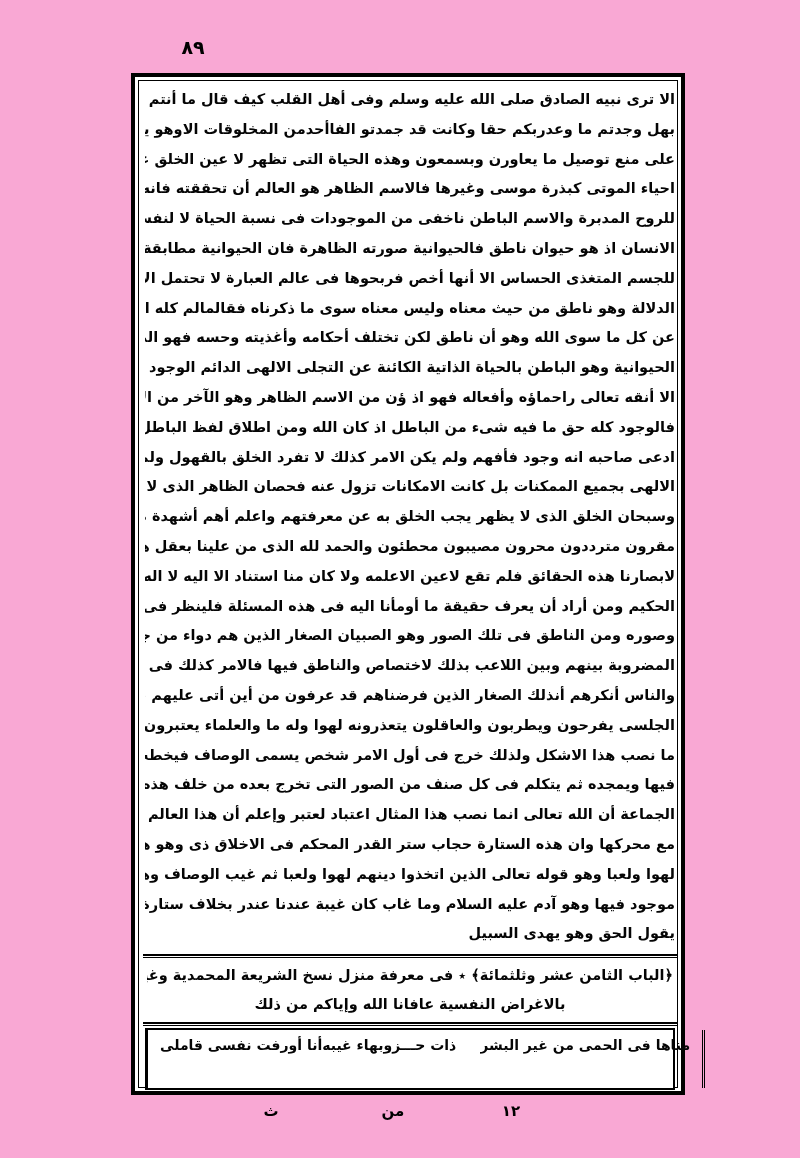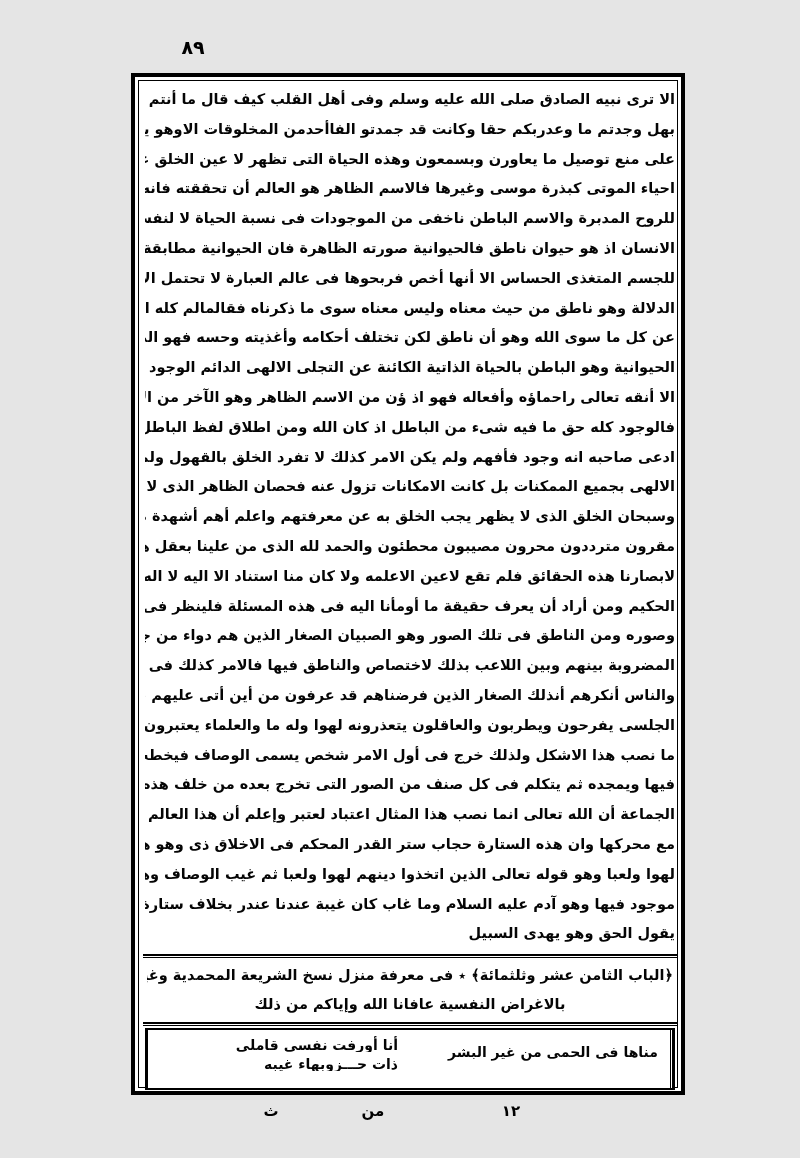--- a/index.html
+++ b/index.html
@@ -4,21 +4,21 @@
 <style>
   html, body {
     margin: 0;
     padding: 0;
     background: #ffffff;
   }
   #page {
     position: relative;
     width: 800px;
     height: 1158px;
-    background: #e5e5e5;
+    background: #f9a8d4;
     overflow: hidden;
     font-family: "DejaVu Sans", sans-serif;
   }
 
   
   #folio {
     position: absolute;
     left: 163px;
     top: 36px;
     width: 60px;
@@ -123,21 +123,21 @@
     flex-direction: row;
     border: 2px solid #000;
     box-sizing: border-box;
     background: #fff;
   }
   .verse-cell {
     flex: 1 1 50%;
     box-sizing: border-box;
     padding: 3px 12px 17px 12px;
     display: flex;
-    flex-direction: column;
+    flex-direction: row;
     justify-content: center;
   }
   .verse-cell.right-cell {
     order: 1;
     border-left: 1px solid #000;
   }
   .verse-cell.left-cell {
     order: 2;
     border-right: 3px double #000;
   }
@@ -167,21 +167,21 @@
   .catchword {
     position: absolute;
     top: 0;
     font-family: "DejaVu Sans", sans-serif;
     font-size: 15px;
     font-weight: bold;
     color: #000;
     text-align: center;
   }
   #catchword-0 { left: 350px; width: 60px; }
-  #catchword-1 { left: 212px; width: 60px; }
+  #catchword-1 { left: 232px; width: 60px; }
   #catchword-2 { left: 110px; width: 60px; }
 </style>
 </head>
 <body>
 
 <div id="page">
 
   <div id="folio">٨٩</div>
 
   <div id="frame">

